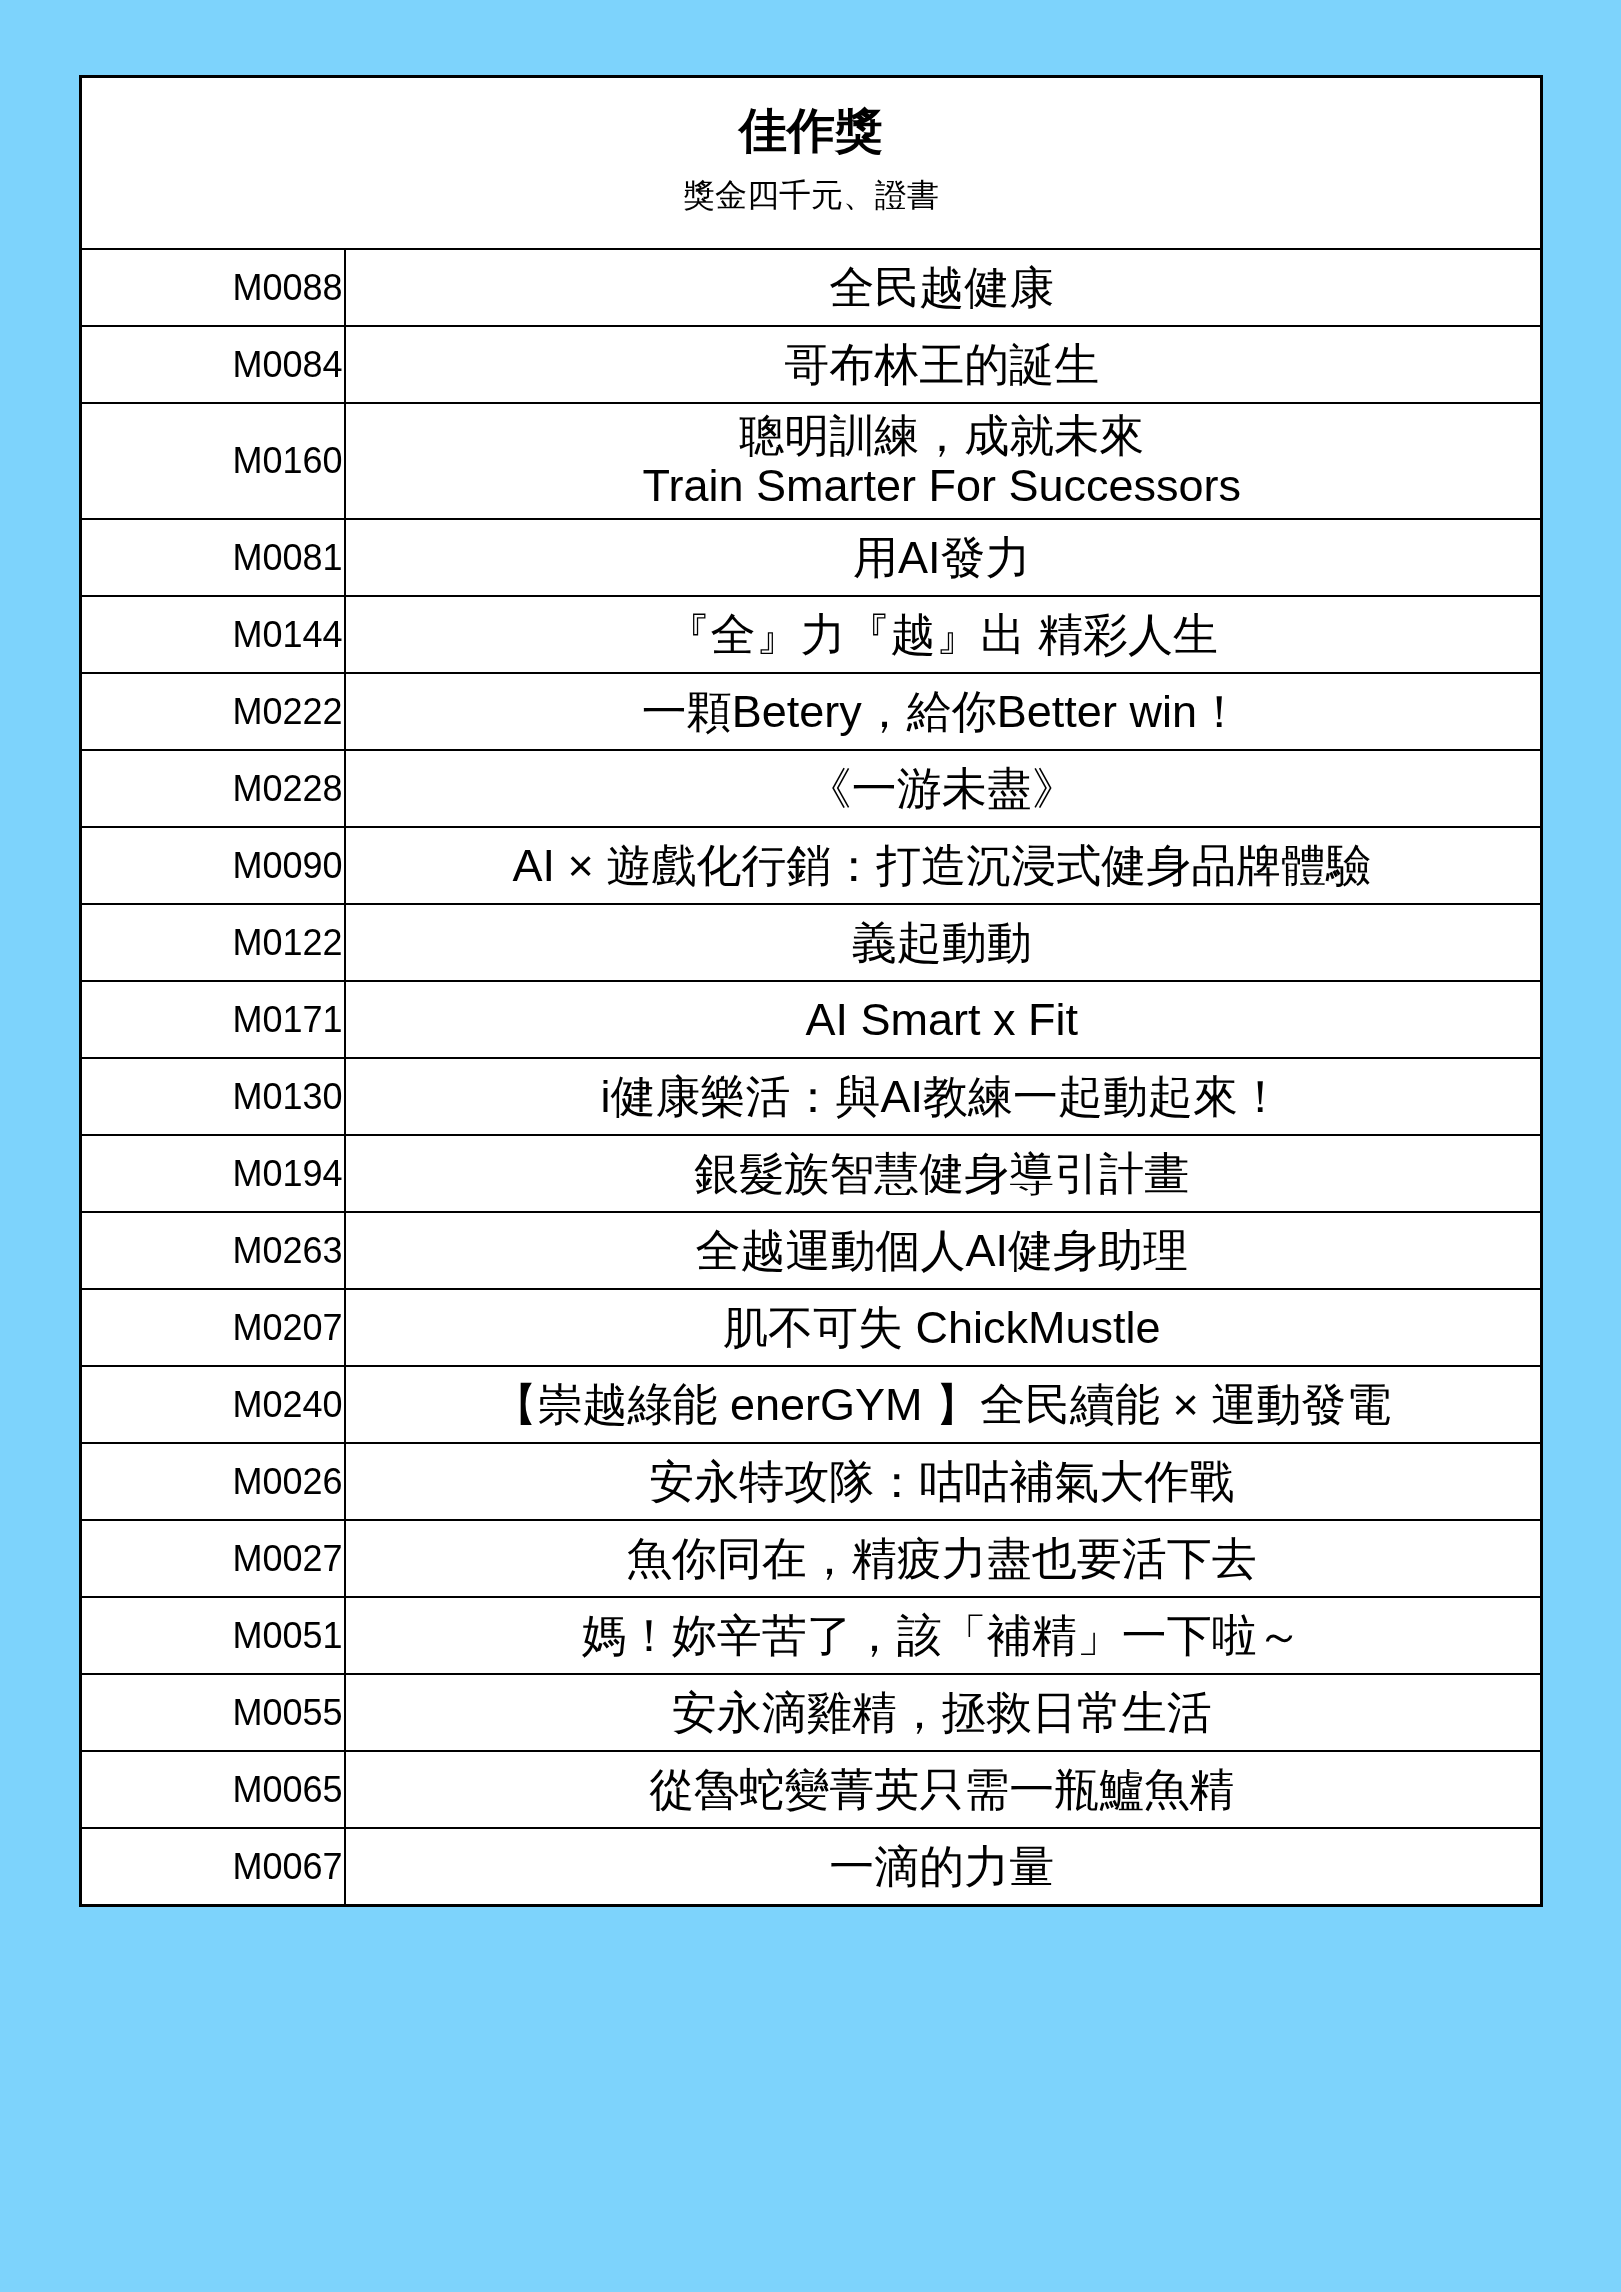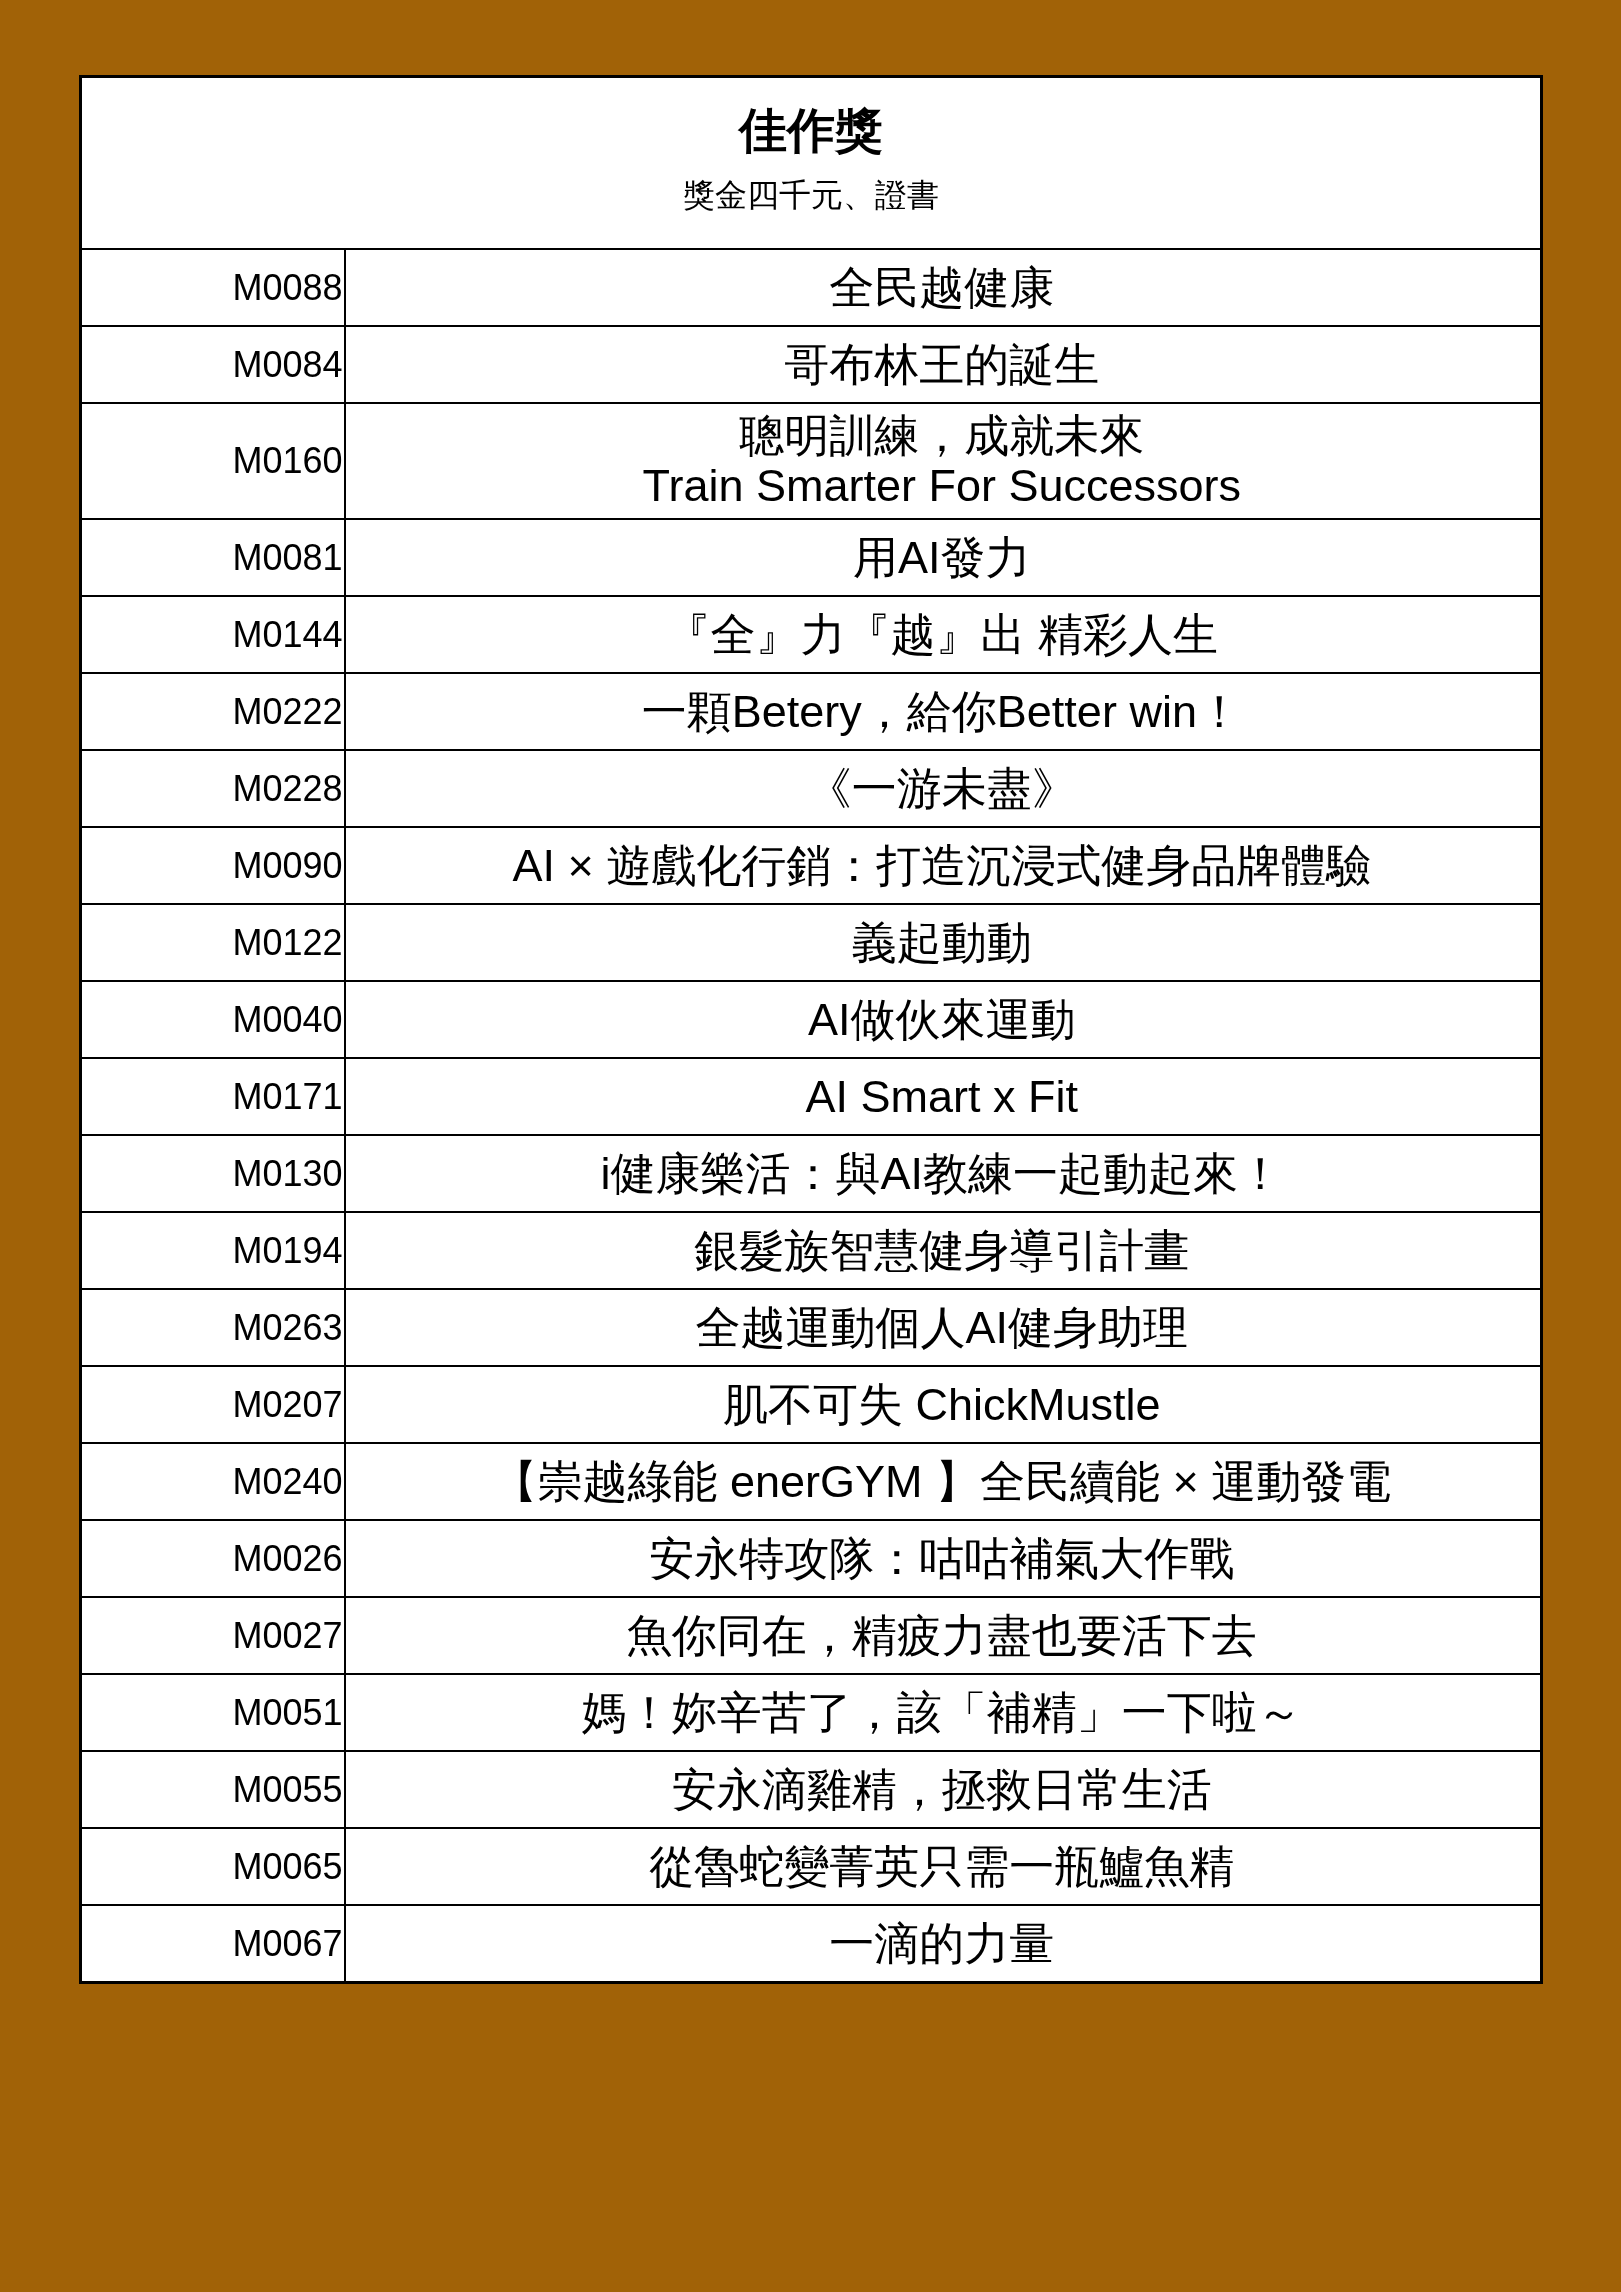--- a/index.html
+++ b/index.html
@@ -4,21 +4,21 @@
 <style>
   html, body {
     margin: 0;
     padding: 0;
     background: #ffffff;
   }
   .page {
     position: relative;
     width: 1621px;
     height: 2293px;
-    background: #a16207;
+    background: #7dd3fc;
     font-family: "Liberation Sans", "DejaVu Sans", sans-serif;
     color: #000000;
   }
   table.award-table {
     position: absolute;
     left: 79px;
     top: 75px;
     width: 1462px;
     border-collapse: collapse;
     table-layout: fixed;
@@ -123,24 +123,20 @@
   <tr class="entry-row">
     <td class="code-cell">M0090</td>
     <td class="title-cell">AI × 遊戲化行銷：打造沉浸式健身品牌體驗</td>
   </tr>
 
   <tr class="entry-row">
     <td class="code-cell">M0122</td>
     <td class="title-cell">義起動動</td>
   </tr>
 
-  <tr class="entry-row">
-    <td class="code-cell">M0040</td>
-    <td class="title-cell">AI做伙來運動</td>
-  </tr>
 
   <tr class="entry-row">
     <td class="code-cell">M0171</td>
     <td class="title-cell">AI Smart x Fit</td>
   </tr>
 
   <tr class="entry-row">
     <td class="code-cell">M0130</td>
     <td class="title-cell">i健康樂活：與AI教練一起動起來！</td>
   </tr>

